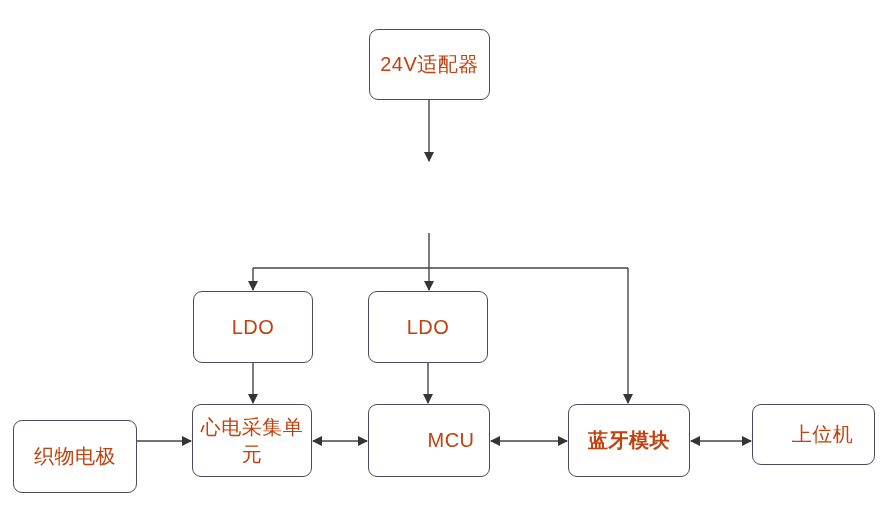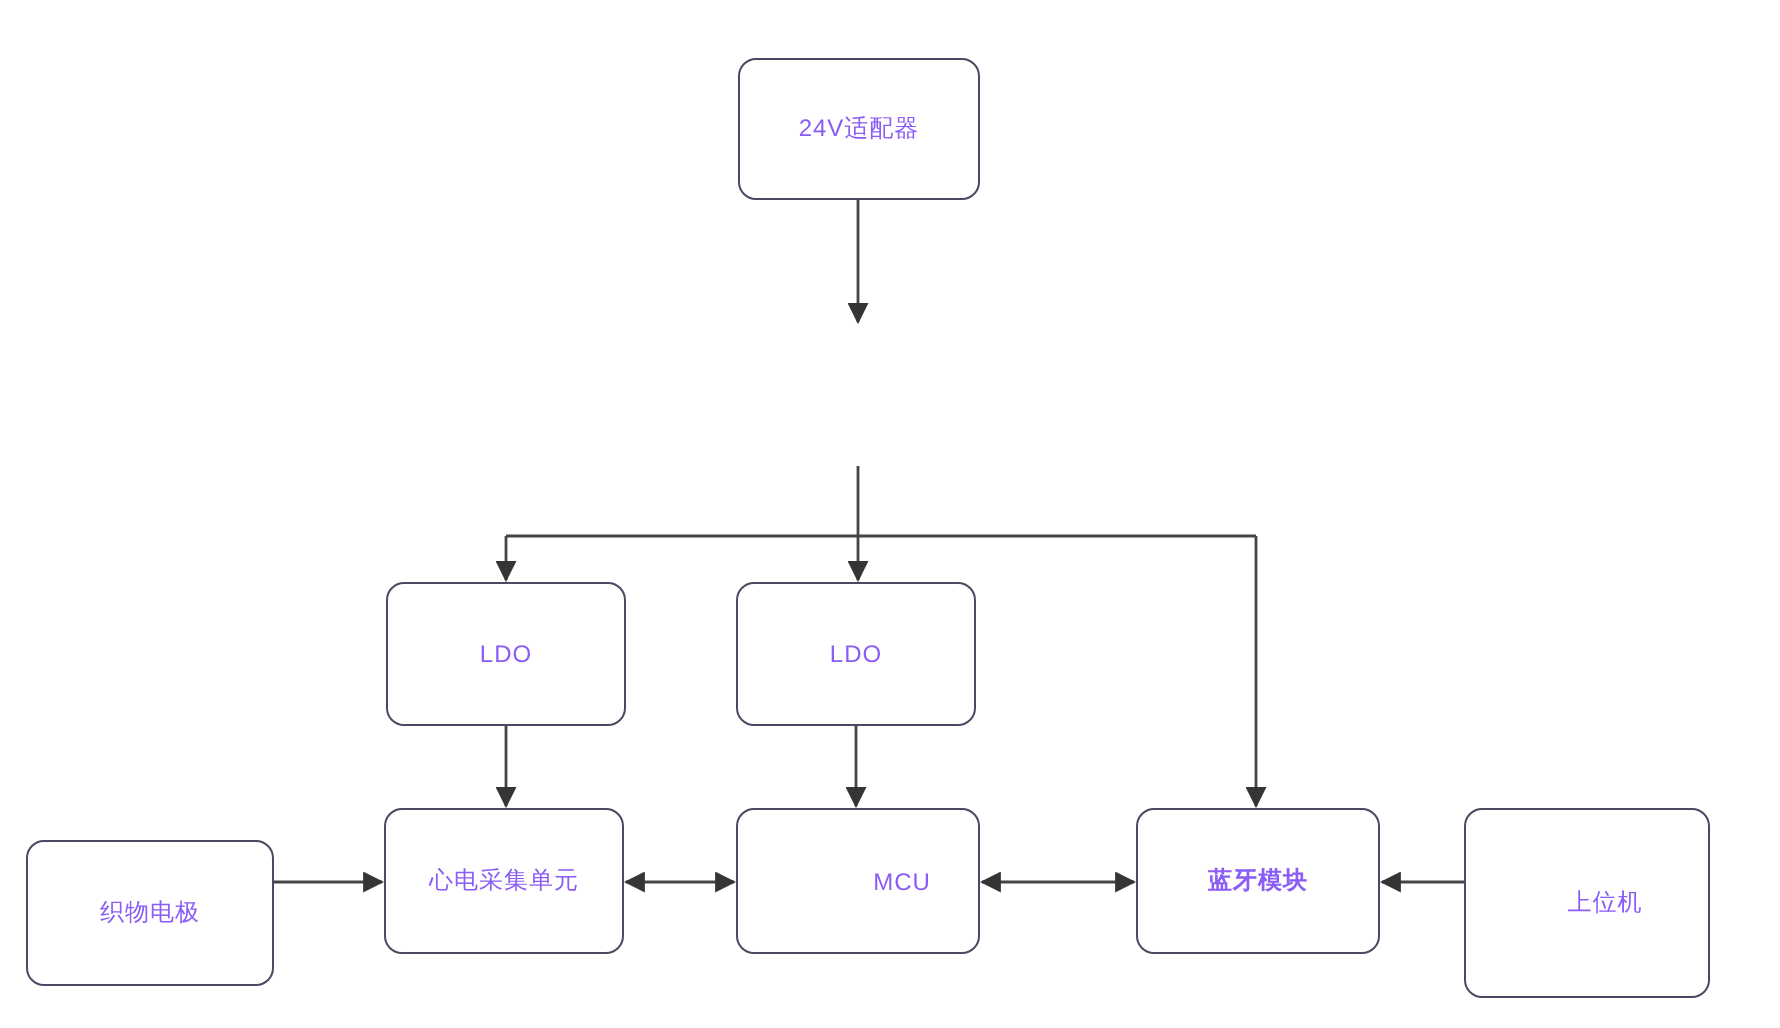--- a/index.html
+++ b/index.html
@@ -25,35 +25,35 @@
   }
   .node {
     position: absolute;
     box-sizing: border-box;
     border: 1.4px solid #4a4a63;
     border-radius: 9px;
     background: #ffffff;
     display: flex;
     align-items: center;
     justify-content: center;
-    font-size: 12px;
-    color: #8b5cf6;
+    font-size: 20px;
+    color: #c2410c;
     letter-spacing: 0.5px;
     text-align: center;
   }
   
   .n-adapter   { left: 369px; top:  29px; width: 121px; height: 71px; }
   .n-xcl       { left: 345px; top: 162px; width: 168px; height: 71px; }
   .n-ldo1      { left: 193px; top: 291px; width: 120px; height: 72px; }
   .n-ldo2      { left: 368px; top: 291px; width: 120px; height: 72px; }
   .n-electrode { left:  13px; top: 408px; width: 124px; height: 73px; margin-top: 12px; }
   .n-ecg       { left: 192px; top: 404px; width: 120px; height: 73px; }
   .n-mcu       { left: 368px; top: 404px; width: 122px; height: 73px; padding-left: 44px; }
   .n-bluetooth { left: 568px; top: 404px; width: 122px; height: 73px; font-weight: bold; }
-  .n-host      { left: 732px; top: 404px; width: 123px; height: 95px; padding-left: 18px; }
+  .n-host      { left: 752px; top: 404px; width: 123px; height: 61px; padding-left: 18px; }
 </style>
 </head>
 <body>
 
 <div class="canvas">
 
   <svg id="edges" class="edges-layer" width="890" height="514" viewBox="0 0 890 514" xmlns="http://www.w3.org/2000/svg">
     <defs>
       <marker id="arrow" viewBox="0 0 10 10" refX="9" refY="5" markerWidth="7.5" markerHeight="7.5" orient="auto-start-reverse">
         <path d="M 0 0 L 10 5 L 0 10 z" fill="#353535"></path>

